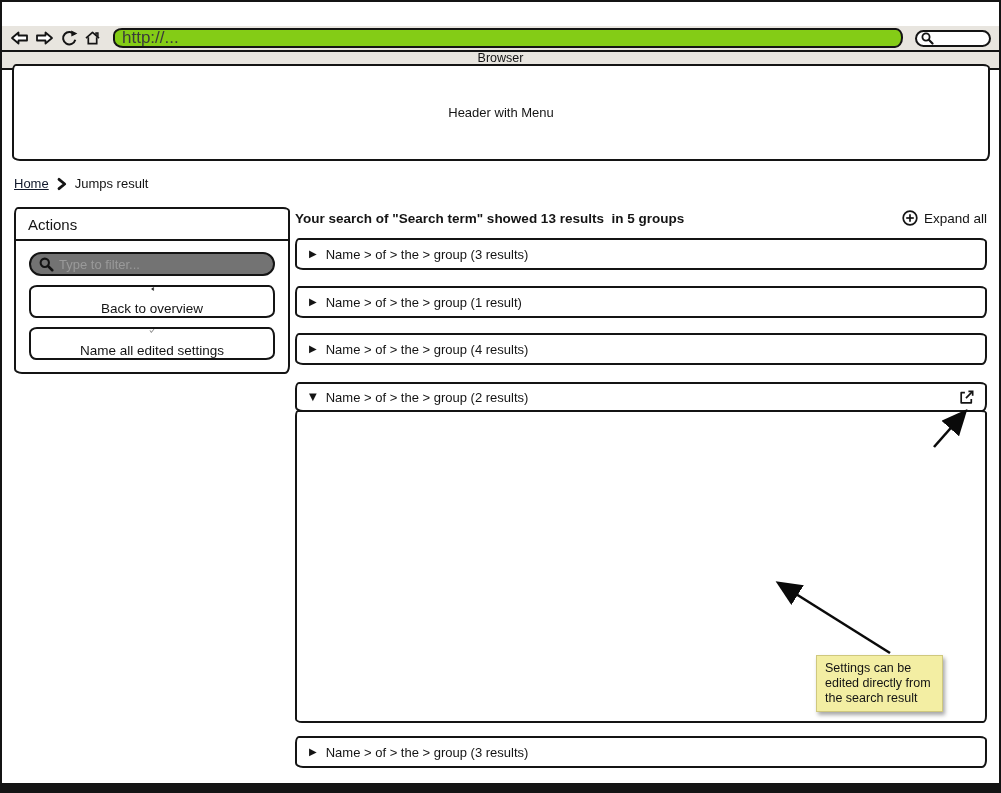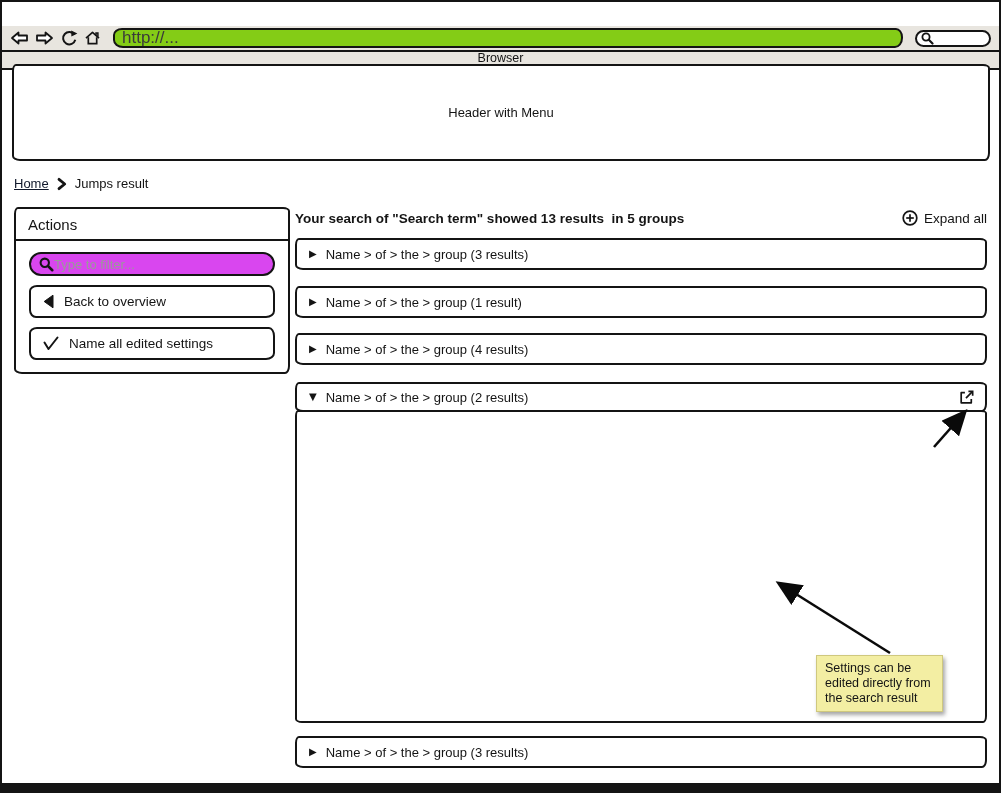--- a/index.html
+++ b/index.html
@@ -33,28 +33,28 @@
                display:flex; align-items:center; justify-content:center; font-size:13px; }
 
   .breadcrumb { position:absolute; left:12px; top:173px; height:17px;
                 display:flex; align-items:center; gap:8px; font-size:13px; }
   .bc-home { color:#0f172a; text-decoration:underline; cursor:pointer; }
 
   
   .sidebar { position:absolute; left:12px; top:205px; width:276px; height:167px; }
   .sidebar-title { padding:7px 12px 6px 12px; font-size:15px; border-bottom:2px solid #141414; }
   .sidebar-body { padding:11px 13px; }
-  .filterbox { display:flex; align-items:center; height:24px;
-               border:2px solid #141414; border-radius:12px; padding:0 8px; background:#d946ef; }
+  .filterbox { display:flex; align-items:center; gap:5px; height:24px;
+               border:2px solid #141414; border-radius:12px; padding:0 8px; background:#737373; }
   .filterbox input { border:none; outline:none; flex:1; font-size:13px; background:transparent;
                      font-family:"Liberation Sans","DejaVu Sans",sans-serif; }
   .filterbox input::placeholder { color:#9a9a9a; }
   .sidebtn { display:flex; align-items:center; gap:10px; height:33px; margin-top:9px;
              border:2px solid #141414; border-radius:8px 6px 9px 7px/6px 9px 7px 8px;
-             padding:0 12px; font-size:13.5px; background:#fff; cursor:pointer; }
+             padding:0 12px; font-size:13.5px; background:#fff; cursor:pointer;flex-direction:column; }
 
   
   .results-head { position:absolute; left:293px; top:204px; width:692px; height:24px;
                   display:flex; align-items:center; justify-content:space-between; }
   .results-summary { font-weight:bold; font-size:13.5px; white-space:pre; }
   .expand-all { display:flex; align-items:center; gap:6px; font-size:13.5px; cursor:pointer; }
 
   .accrow { position:absolute; left:293px; width:692px; height:32px;
             display:flex; align-items:center; gap:9px; padding:0 12px;
             font-size:13px; cursor:pointer; }

